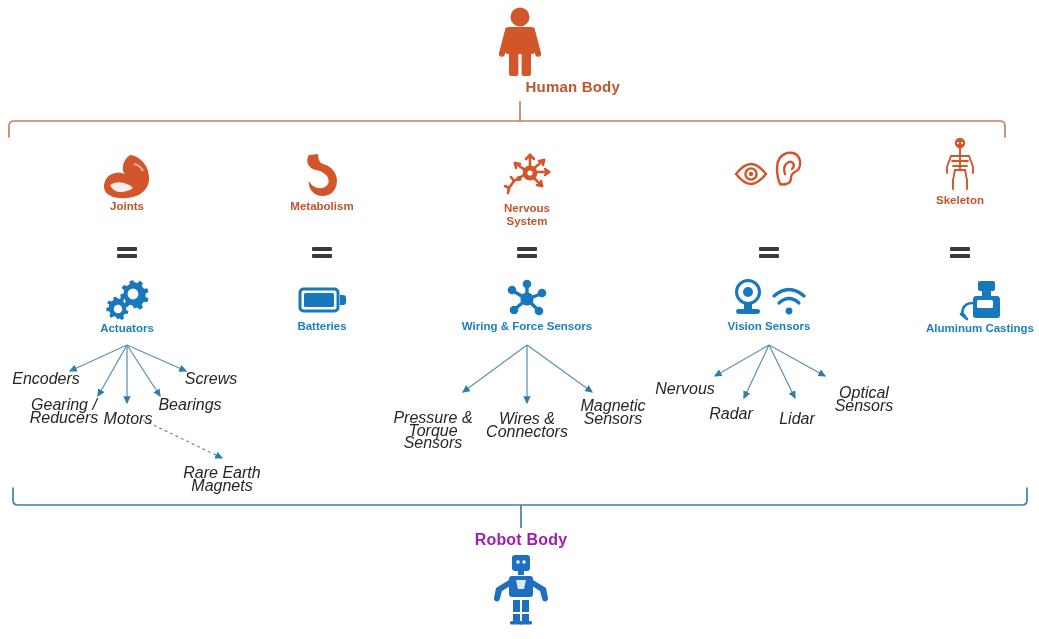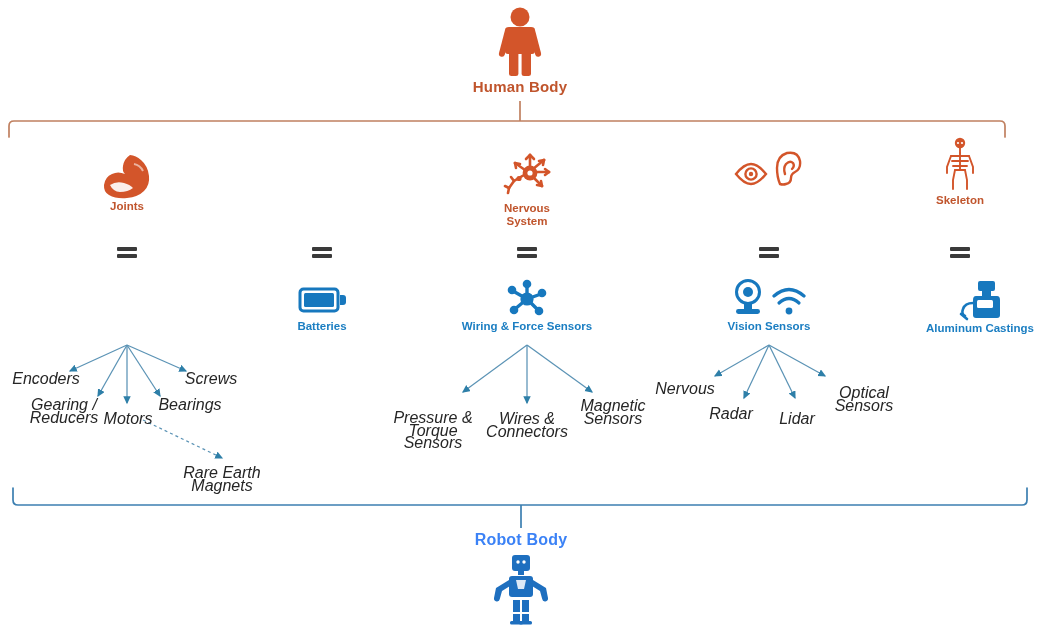--- a/index.html
+++ b/index.html
@@ -12,23 +12,24 @@
   }
   #stage{position:relative;width:1039px;height:639px;}
   #edges{position:absolute;left:0;top:0;width:1039px;height:639px;pointer-events:none;}
 
   .node{position:absolute;text-align:center;}
 
   
   .root-label{
     font-size:15px;font-weight:bold;color:#C0552D;letter-spacing:.2px;
     white-space:nowrap;
+    text-align:right;
   }
   .root-label-blue{
-    font-size:16px;font-weight:bold;color:#3b82f6;letter-spacing:.2px;
+    font-size:16px;font-weight:bold;color:#a21caf;letter-spacing:.2px;
     white-space:nowrap;
   }
 
   
   .org-label{
     font-size:11.5px;font-weight:bold;color:#C0552D;line-height:13px;
     white-space:pre-line;
   }
   .part-label{
     font-size:11.5px;font-weight:bold;color:#1B7EC2;line-height:13px;
@@ -111,28 +112,51 @@
         <path d="M10,33 Q16,29 24,31 Q30,32.5 33,36 Q28,40 20,40 Q13,39.5 10,33 Z" fill="#ffffff" opacity="0.9"></path>
         <path d="M34,12 Q40,13 43,19" stroke="#ffffff" stroke-width="2" fill="none" opacity="0.55"></path>
       </svg>
     </span>
     <div class="org-label">Joints</div>
   </div>
   <div class="eq" style="left:117px;top:247px;">
     <i></i>
       <i></i>
   </div>
+  <div class="node" style="left:67px;top:278px;width:120px;">
+    <span>
+      <svg class="icon" width="46" height="44" viewBox="0 0 46 44" aria-hidden="true">
+        <g fill="#1778BE">
+          <path d="M30,4 l3.4,1.1 l2.4,-2.3 l3.1,2.2 l-1.1,3.2 l2.2,2.5 l3.3,-0.4 l1.2,3.6 l-2.9,1.7 l0,3.3 l2.9,1.7 l-1.2,3.6 l-3.3,-0.4 l-2.2,2.5 l1.1,3.2 l-3.1,2.2 l-2.4,-2.3 l-3.4,1.1 l-1.3,-3.1 l-3.2,-0.7 l-2.4,2.3 l-2.8,-2.6 l1.5,-3 l-1.6,-2.9 l-3.3,-0.1 l-0.6,-3.8 l3.1,-1.2 l0.7,-3.2 l-2.5,-2.2 l2.2,-3.1 l3.1,1.2 l2.7,-1.9 l-0.1,-3.3 l3.8,-0.7 Z"></path>
+        </g>
+        <circle cx="29" cy="16" r="5.4" fill="#ffffff"></circle>
+        <g fill="#1778BE">
+          <path d="M13,20 l2.7,0.9 l1.9,-1.8 l2.5,1.7 l-0.9,2.6 l1.8,2 l2.6,-0.3 l0.9,2.9 l-2.3,1.3 l0,2.6 l2.3,1.4 l-0.9,2.8 l-2.6,-0.3 l-1.8,2 l0.9,2.6 l-2.5,1.7 l-1.9,-1.8 l-2.7,0.9 l-1,-2.5 l-2.6,-0.5 l-1.9,1.8 l-2.2,-2 l1.2,-2.4 l-1.3,-2.3 l-2.6,-0.1 l-0.5,-3 l2.5,-1 l0.5,-2.6 l-2,-1.7 l1.8,-2.5 l2.5,1 l2.1,-1.5 l-0.1,-2.6 l3,-0.6 Z"></path>
+        </g>
+        <circle cx="14" cy="31" r="4.3" fill="#ffffff"></circle>
+      </svg>
+    </span>
+    <div class="part-label">Actuators</div>
+  </div>
   <div class="leaf" style="left:8px;top:373px;width:76px;">Encoders</div>
   <div class="leaf" style="left:23px;top:399px;width:82px;">Gearing /
 Reducers</div>
   <div class="leaf" style="left:95px;top:413px;width:66px;text-align:center;">Motors</div>
   <div class="leaf" style="left:155px;top:399px;width:70px;">Bearings</div>
   <div class="leaf" style="left:180px;top:373px;width:62px;">Screws</div>
   <div class="leaf" style="left:152px;top:467px;width:140px;">Rare Earth Magnets</div>
 
+  <div class="node" style="left:262px;top:152px;width:120px;">
+    <span>
+      <svg class="icon" width="44" height="48" viewBox="0 0 44 48" aria-hidden="true">
+        <path d="M18,2 Q18,10 23,12 Q31,14 35,21 Q39,29 35,37 Q31,44 23,44 Q15,44 11,38 Q8,33 9,29 Q12,35 18,36 Q25,37 28,32 Q30,27 26,23 Q22,19 16,18 Q10,17 8,12 Q6,7 9,3 Z" fill="#D3552A"></path>
+      </svg>
+    </span>
+    <div class="org-label">Metabolism</div>
+  </div>
   <div class="eq" style="left:312px;top:247px;">
     <i></i>
       <i></i>
   </div>
   <div class="node" style="left:262px;top:278px;width:120px;">
     <span>
       <svg class="icon" width="50" height="42" viewBox="0 0 50 42" aria-hidden="true">
         <rect x="3" y="11" width="38" height="22" rx="3.5" fill="none" stroke="#1778BE" stroke-width="3"></rect>
         <rect x="7" y="15" width="30" height="14" rx="1.5" fill="#1778BE"></rect>
         <path d="M43,17 h3 a3,3 0 0 1 3,3 v4 a3,3 0 0 1 -3,3 h-3 z" fill="#1778BE"></path>

